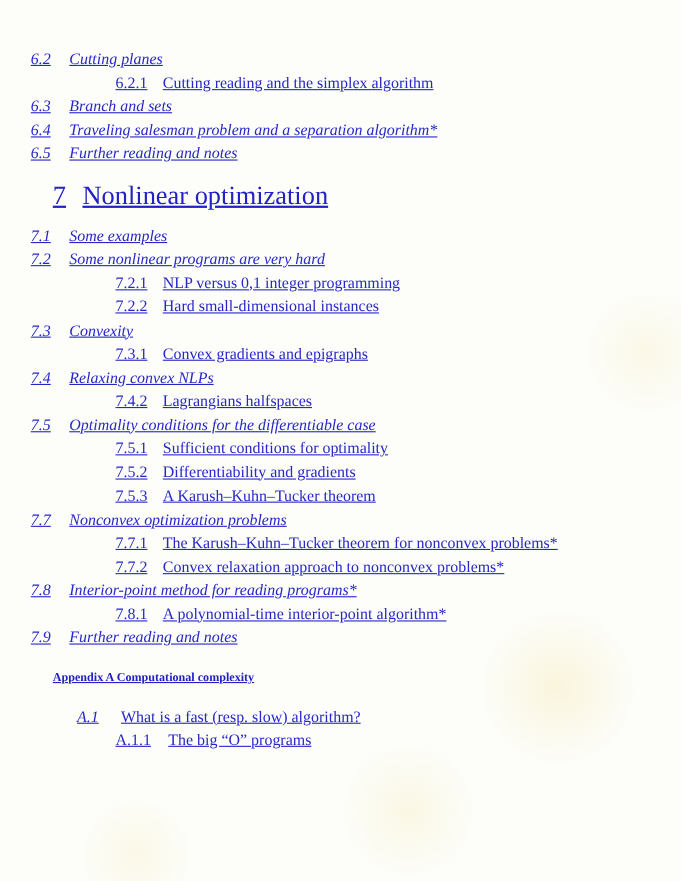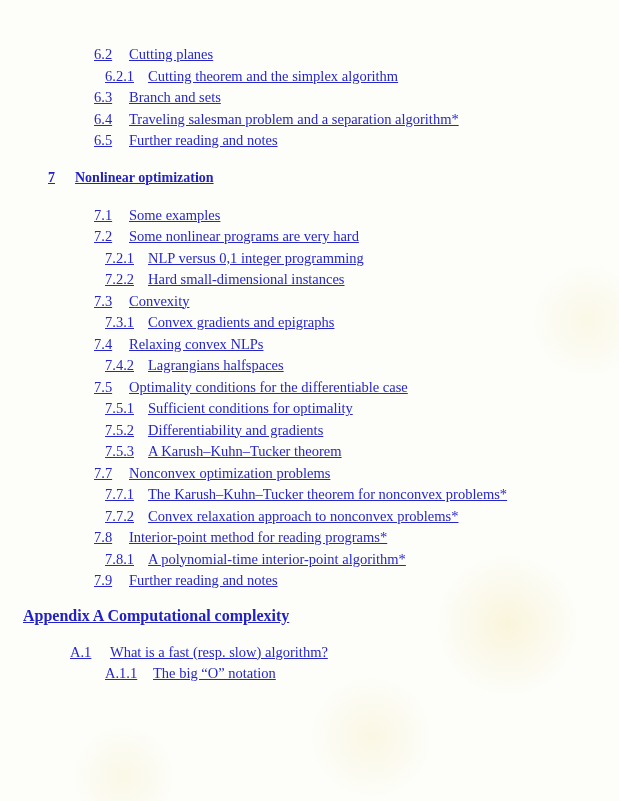--- a/index.html
+++ b/index.html
@@ -25,51 +25,51 @@
     text-decoration: underline;
     cursor: pointer;
     white-space: pre;
   }
   .row {
     font-size: 14.5px;
     line-height: 21.5px;
     white-space: nowrap;
   }
   .num { display: inline-block; }
-  .row.section            { margin-left: 94px; }
+  .row.section            { margin-left: 28px; font-style: italic; }
   .row.section > .num     { min-width: 35px; }
   .row.subsection         { margin-left: 105px; }
   .row.subsection > .num  { min-width: 43px; }
   .row.chapter {
     margin: 14px 0 15px 48px;
-    font-size: 14px;
-    font-weight: bold;
+    font-size: 24px;
+    font-weight: normal;
     line-height: 24px;
   }
   .row.chapter > .num { min-width: 27px; }
   .row.chapter .link  { color: var(--heading-color, #2121c6); }
   .row.appendix {
-    margin: 14px 0 16px 23px;
-    font-size: 16px;
+    margin: 14px 0 16px 48px;
+    font-size: 11px;
     font-weight: bold;
     line-height: 20px;
   }
   .row.appendix .link { color: var(--heading-color, #2121c6); }
   .row.appendix-section            { margin-left: 70px; }
-  .row.appendix-section > .num     { min-width: 40px; }
+  .row.appendix-section > .num     { min-width: 40px; font-style: italic; }
   .row.appendix-subsection         { margin-left: 105px; }
   .row.appendix-subsection > .num  { min-width: 48px; }
 </style>
 </head>
 <body style="--link-color: #2727c9; --heading-color: #2121c6; background-color: rgb(253, 253, 249);">
 
 <main class="page">
   <nav class="toc" id="toc">
       <div class="row section"><a class="num link">6.2</a><a class="title link">Cutting planes</a></div>
-      <div class="row subsection"><a class="num link">6.2.1</a><a class="title link">Cutting theorem and the simplex algorithm</a></div>
+      <div class="row subsection"><a class="num link">6.2.1</a><a class="title link">Cutting reading and the simplex algorithm</a></div>
       <div class="row section"><a class="num link">6.3</a><a class="title link">Branch and sets</a></div>
       <div class="row section"><a class="num link">6.4</a><a class="title link">Traveling salesman problem and a separation algorithm*</a></div>
       <div class="row section"><a class="num link">6.5</a><a class="title link">Further reading and notes</a></div>
       <div class="row chapter"><a class="num link">7</a><a class="title link">Nonlinear optimization</a></div>
       <div class="row section"><a class="num link">7.1</a><a class="title link">Some examples</a></div>
       <div class="row section"><a class="num link">7.2</a><a class="title link">Some nonlinear programs are very hard</a></div>
       <div class="row subsection"><a class="num link">7.2.1</a><a class="title link">NLP versus 0,1 integer programming</a></div>
       <div class="row subsection"><a class="num link">7.2.2</a><a class="title link">Hard small-dimensional instances</a></div>
       <div class="row section"><a class="num link">7.3</a><a class="title link">Convexity</a></div>
       <div class="row subsection"><a class="num link">7.3.1</a><a class="title link">Convex gradients and epigraphs</a></div>
@@ -80,15 +80,15 @@
       <div class="row subsection"><a class="num link">7.5.2</a><a class="title link">Differentiability and gradients</a></div>
       <div class="row subsection"><a class="num link">7.5.3</a><a class="title link">A Karush–Kuhn–Tucker theorem</a></div>
       <div class="row section"><a class="num link">7.7</a><a class="title link">Nonconvex optimization problems</a></div>
       <div class="row subsection"><a class="num link">7.7.1</a><a class="title link">The Karush–Kuhn–Tucker theorem for nonconvex problems*</a></div>
       <div class="row subsection"><a class="num link">7.7.2</a><a class="title link">Convex relaxation approach to nonconvex problems*</a></div>
       <div class="row section"><a class="num link">7.8</a><a class="title link">Interior-point method for reading programs*</a></div>
       <div class="row subsection"><a class="num link">7.8.1</a><a class="title link">A polynomial-time interior-point algorithm*</a></div>
       <div class="row section"><a class="num link">7.9</a><a class="title link">Further reading and notes</a></div>
       <div class="row appendix"><a class="title link">Appendix A Computational complexity</a></div>
       <div class="row appendix-section"><a class="num link">A.1</a><a class="title link">What is a fast (resp. slow) algorithm?</a></div>
-      <div class="row appendix-subsection"><a class="num link">A.1.1</a><a class="title link">The big “O” notation</a></div>
+      <div class="row appendix-subsection"><a class="num link">A.1.1</a><a class="title link">The big “O” programs</a></div>
     </nav>
 </main>
 
 </body></html>

